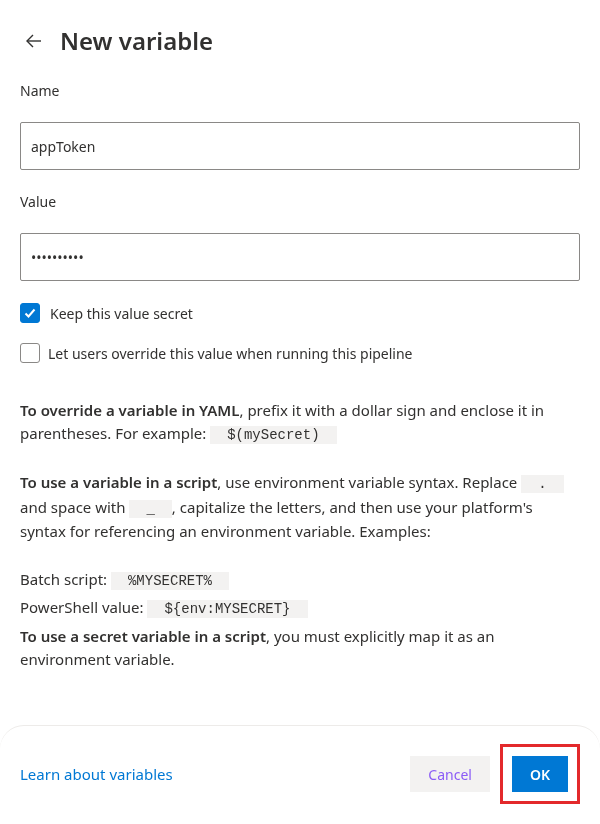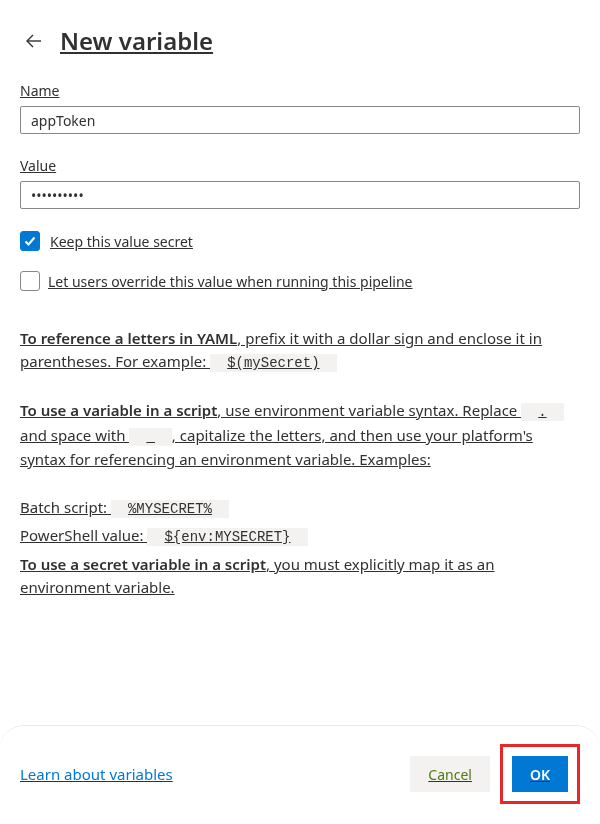--- a/index.html
+++ b/index.html
@@ -8,21 +8,20 @@
     width: 600px; height: 824px;
     font-family: "Segoe UI", system-ui, -apple-system, sans-serif;
     color: #323130;
     background: #ffffff;
   }
   .page {
     position: relative;
     width: 600px; height: 824px;
     display: flex;
     flex-direction: column;
-    text-decoration: underline;
   }
   .content {
     flex: 1;
     padding: 24px 20px 8px 20px;
     overflow: hidden;
   }
   .header {
     display: flex;
     align-items: center;
     gap: 12px;
@@ -38,29 +37,30 @@
     font-size: 24px;
     font-weight: 600;
     margin: 0;
   }
   .field-label {
     font-size: 14px;
     margin-bottom: 6px;
   }
   .input {
     width: 100%;
-    height: 28px;
+    height: 48px;
     border: 1px solid #8a8886;
     border-radius: 2px;
     padding: 6px 10px;
     font-size: 14px;
     font-family: inherit;
     outline: none;
     color: #323130;
     background: #fff;
+    margin-top: 16px;
   }
   .field-block { margin-bottom: 22px; }
   .checkbox-row {
     display: flex;
     align-items: center;
     gap: 10px;
     margin-bottom: 20px;
   }
   .chkbox {
     width: 20px; height: 20px;
@@ -108,21 +108,21 @@
   .footer-actions { display: flex; gap: 10px; align-items: center; }
   .btn {
     height: 36px;
     padding: 0 18px;
     font-size: 14px;
     border: none;
     cursor: pointer;
     font-family: inherit;
     display: flex; align-items: center; justify-content: center;
   }
-  .btn-default { background: #f3f2f1; color: #4d7c0f; }
+  .btn-default { background: #f3f2f1; color: #8b5cf6; }
   .btn-primary { background: #0078d4; color: #ffffff; font-weight: 600; }
   .ok-highlight {
     border: 3px solid #e3292b;
     padding: 9px;
     display: inline-flex;
   }
   b { font-weight: 600; }
 </style>
 </head>
 <body>
@@ -161,21 +161,21 @@
     </div>
 
     <div class="checkbox-row" style="margin-bottom:0;gap:8px;">
       <div class="chkbox unchecked"></div>
       <span class="chk-label">Let users override this value when running this pipeline</span>
     </div>
 
     <div class="help">
 
       <p>
-        <b>To reference a letters in YAML</b><span>, prefix it with a dollar sign and enclose it in parentheses. For example: </span><code class="code">$(mySecret)</code>
+        <b>To override a variable in YAML</b><span>, prefix it with a dollar sign and enclose it in parentheses. For example: </span><code class="code">$(mySecret)</code>
       </p>
 
       <p>
         <b>To use a variable in a script</b><span>, use environment variable syntax. Replace </span><code class="code">.</code><span> and space with </span><code class="code">_</code><span>, capitalize the letters, and then use your platform's syntax for referencing an environment variable. Examples:</span>
       </p>
 
       <p class="tight">
         <span>Batch script: </span><code class="code">%MYSECRET%</code>
       </p>
       <p class="tight">

